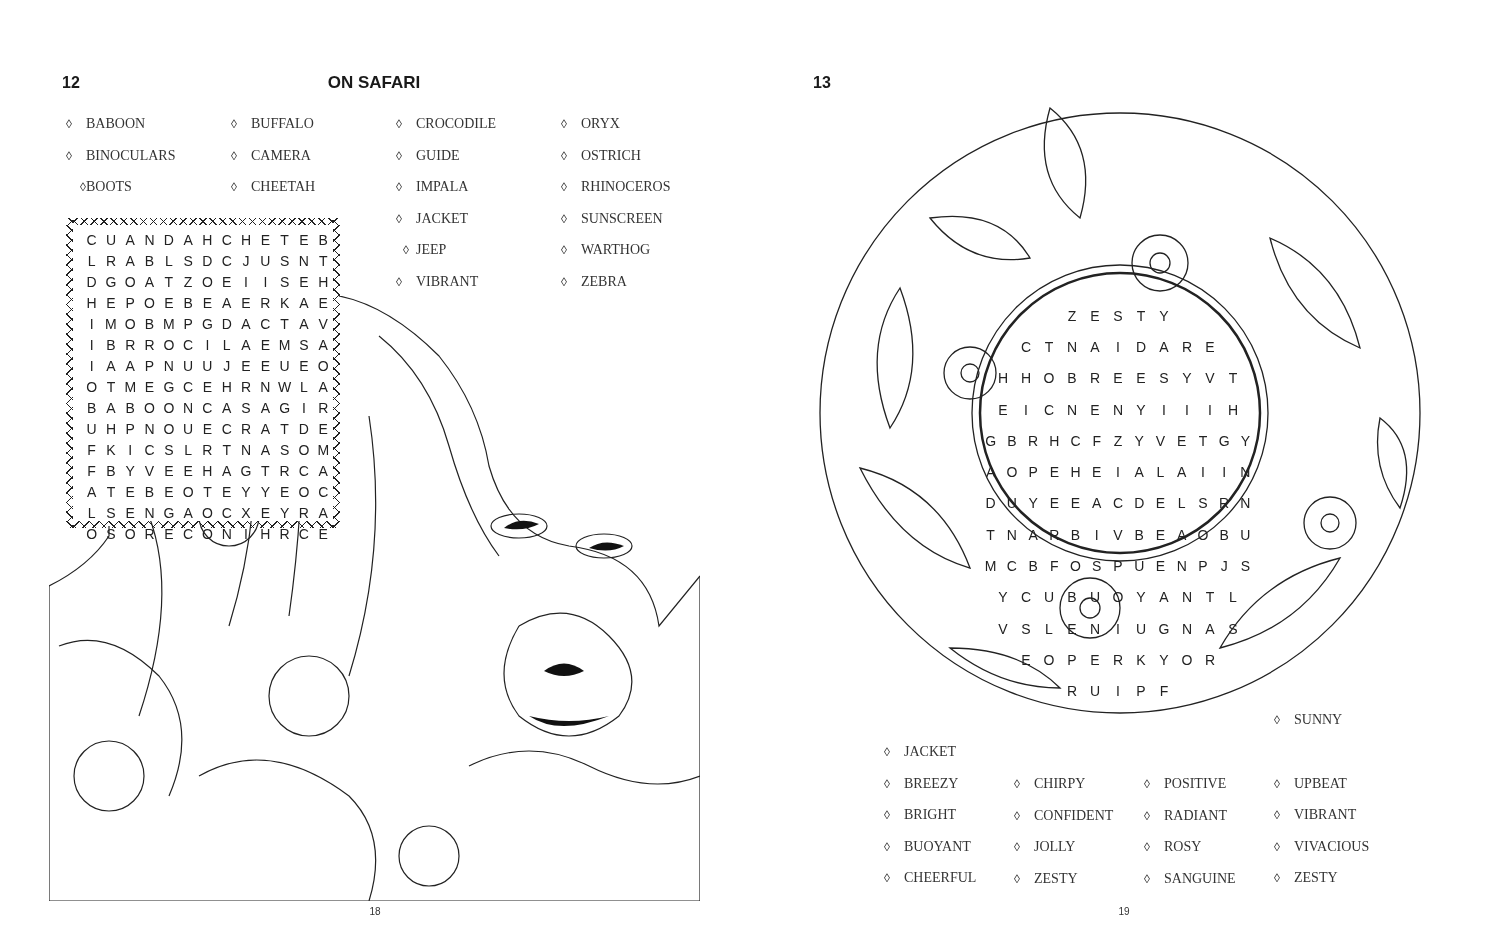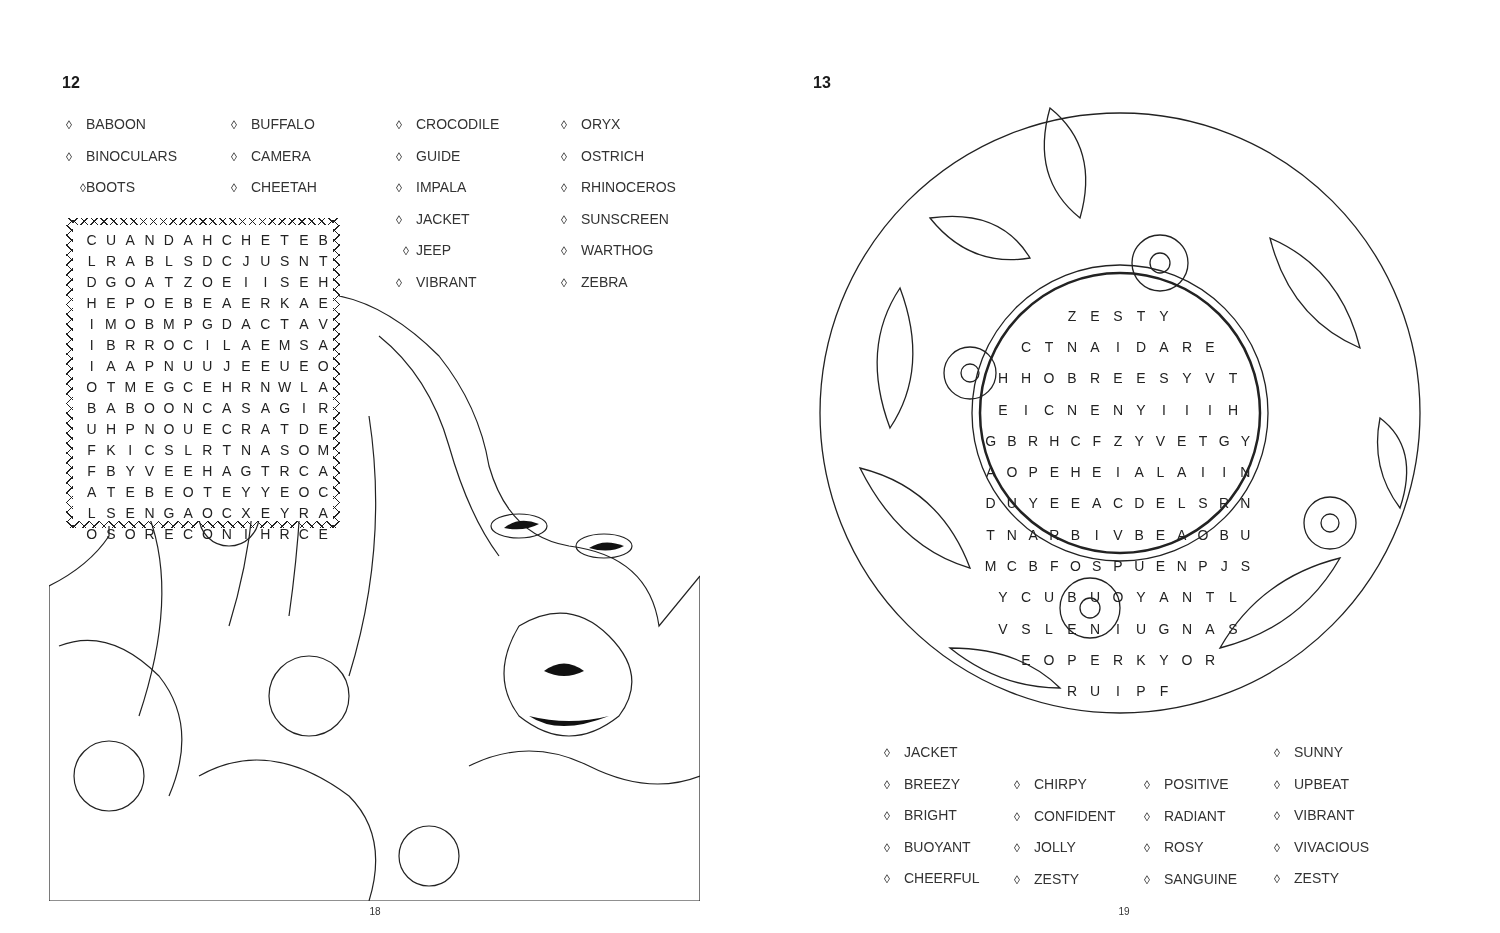--- a/index.html
+++ b/index.html
@@ -3,21 +3,21 @@
 <meta charset="utf-8">
 <style>
   html, body { margin:0; padding:0; }
   body { width:1500px; height:933px; background:#fff; position:relative; overflow:hidden;
          font-family:"Liberation Sans", sans-serif; color:#1a1a1a; }
   .page { position:absolute; top:0; height:933px;margin-top:16px; }
   .left { left:0; width:750px; }
   .right { left:750px; width:750px; }
   .puzzle-num { position:absolute; top:58px; font-size:16px; font-weight:bold; }
   .title { position:absolute; top:57px; font-size:17px; font-weight:bold; text-align:center; width:300px; }
-  .wl-item { position:absolute; font-size:14px; color:#333; white-space:nowrap; }
+  .wl-item { position:absolute; font-size:14px; color:#333; white-space:nowrap;font-family:Liberation Serif, serif; }
   .wl-item .dia { display:inline-block; width:20px; font-size:12px; color:#333; }
   .footer-num { position:absolute; top:890px; font-size:10px; color:#333; width:40px; text-align:center; }
 
   
   .grid-box { position:absolute; left:66px; top:202px; width:274px; height:310px;
               border:7px solid transparent;
               background:
                 repeating-linear-gradient(45deg, transparent 0 3px, #222 3px 4px, transparent 4px 7px),
                 repeating-linear-gradient(-45deg, transparent 0 3px, #222 3px 4px, transparent 4px 7px);
               background-clip:border-box; box-sizing:border-box; }
@@ -32,20 +32,21 @@
   .mandala { position:absolute; left:800px; top:88px; width:640px; height:640px; }
   .circ-grid { position:absolute; left:980px; top:300px; width:276px; }
   .cg-row { display:flex; justify-content:center; height:31.3px; align-items:center; }
   .cg-cell { width:23px; text-align:center; font-size:14px; color:#222; }
 </style>
 </head>
 <body>
 
 <div class="page left">
   <div class="puzzle-num" style="left:62px">12</div>
+  <div class="title" style="left:224px">ON SAFARI</div>
   <div id="left-words">
       <div class="wl-item" style="left: 66px; top: 100px;"><span class="dia">◊</span><span>BABOON</span></div>
       <div class="wl-item" style="left: 66px; top: 131.5px;"><span class="dia">◊</span><span>BINOCULARS</span></div>
       <div class="wl-item" style="left: 66px; top: 163px; text-align: right;"><span class="dia">◊</span><span>BOOTS</span></div>
       <div class="wl-item" style="left: 231px; top: 100px;"><span class="dia">◊</span><span>BUFFALO</span></div>
       <div class="wl-item" style="left: 231px; top: 131.5px;"><span class="dia">◊</span><span>CAMERA</span></div>
       <div class="wl-item" style="left: 231px; top: 163px;"><span class="dia">◊</span><span>CHEETAH</span></div>
       <div class="wl-item" style="left: 396px; top: 100px;"><span class="dia">◊</span><span>CROCODILE</span></div>
       <div class="wl-item" style="left: 396px; top: 131.5px;"><span class="dia">◊</span><span>GUIDE</span></div>
       <div class="wl-item" style="left: 396px; top: 163px;"><span class="dia">◊</span><span>IMPALA</span></div>
@@ -331,21 +332,21 @@
       <div class="wl-item" style="left: 134px; top: 822.5px;"><span class="dia">◊</span><span>BUOYANT</span></div>
       <div class="wl-item" style="left: 134px; top: 854px;"><span class="dia">◊</span><span>CHEERFUL</span></div>
       <div class="wl-item" style="left: 264px; top: 760px;"><span class="dia">◊</span><span>CHIRPY</span></div>
       <div class="wl-item" style="left: 264px; top: 791.5px;"><span class="dia">◊</span><span>CONFIDENT</span></div>
       <div class="wl-item" style="left: 264px; top: 823px;"><span class="dia">◊</span><span>JOLLY</span></div>
       <div class="wl-item" style="left: 264px; top: 854.5px;"><span class="dia">◊</span><span>ZESTY</span></div>
       <div class="wl-item" style="left: 394px; top: 760px;"><span class="dia">◊</span><span>POSITIVE</span></div>
       <div class="wl-item" style="left: 394px; top: 791.5px;"><span class="dia">◊</span><span>RADIANT</span></div>
       <div class="wl-item" style="left: 394px; top: 823px;"><span class="dia">◊</span><span>ROSY</span></div>
       <div class="wl-item" style="left: 394px; top: 854.5px;"><span class="dia">◊</span><span>SANGUINE</span></div>
-      <div class="wl-item" style="left: 524px; top: 728px;"><span class="dia">◊</span><span>SUNNY</span></div>
+      <div class="wl-item" style="left: 524px; top: 696px;"><span class="dia">◊</span><span>SUNNY</span></div>
       <div class="wl-item" style="left: 524px; top: 759.5px;"><span class="dia">◊</span><span>UPBEAT</span></div>
       <div class="wl-item" style="left: 524px; top: 791px;"><span class="dia">◊</span><span>VIBRANT</span></div>
       <div class="wl-item" style="left: 524px; top: 822.5px;"><span class="dia">◊</span><span>VIVACIOUS</span></div>
       <div class="wl-item" style="left: 524px; top: 854px;"><span class="dia">◊</span><span>ZESTY</span></div>
     </div>
   <div class="footer-num" style="left:354px">19</div>
 </div>
 
 <svg class="mandala" viewBox="0 0 640 640">
   <g fill="none" stroke="#222" stroke-width="1.3">

